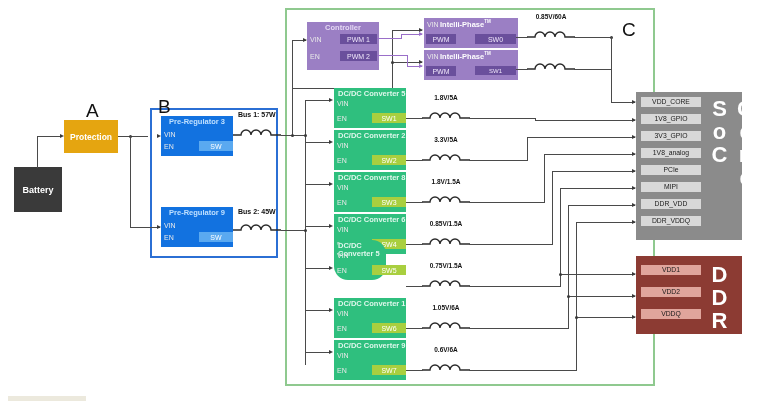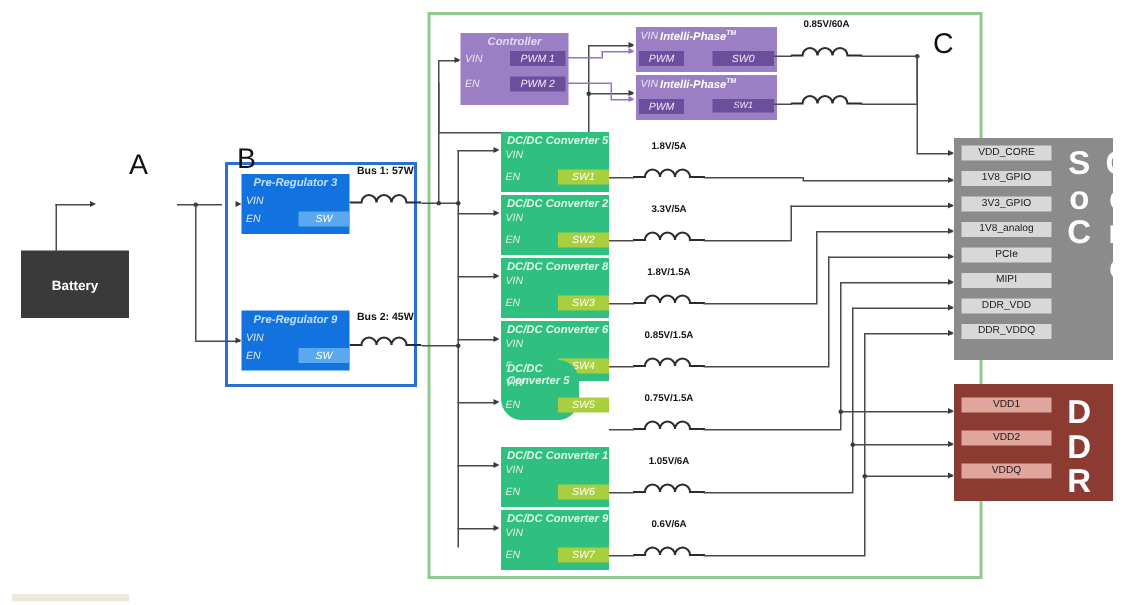--- a/index.html
+++ b/index.html
@@ -7,21 +7,21 @@
        font-family:"Liberation Sans","DejaVu Sans",sans-serif;}
   #stage{position:absolute;left:0;top:0;width:764px;height:403px;}
   .abs{position:absolute;box-sizing:border-box;}
 
   
   .frame-b{border:2px solid #2b6fd4;background:#ffffff;}
   .frame-c{border:2px solid #8fc98f;background:#ffffff;}
   .group-letter{font-size:19px;color:#111;font-weight:400;line-height:1;}
 
   
-  .blk{color:#fff;font-size:7.5px;line-height:1.1;font-style:italic;}
+  .blk{color:#fff;font-size:7.5px;line-height:1.1;}
   .blk-title{position:absolute;left:0;right:0;top:2px;text-align:center;
              font-weight:bold;font-size:7.5px;}
   .blk-title.lft{text-align:left;left:4px;}
   .pin{position:absolute;left:3px;font-size:7px;color:#e9e9e9;}
   .port{position:absolute;text-align:center;font-size:7px;color:#fff;
         line-height:1;padding:1.5px 0;}
 
   .battery{background:#3a3a3a;display:flex;align-items:center;justify-content:center;
            font-size:9px;color:#fff;font-weight:bold;}
   .protection{background:#e5a510;display:flex;align-items:center;justify-content:center;
@@ -74,22 +74,23 @@
 
 <div id="stage">
 
   <div class="abs frame-b" style="left:150px;top:108px;width:128px;height:150px;"></div>
   <div class="abs frame-c" style="left:285px;top:8px;width:370px;height:378px;"></div>
 
   <div class="abs group-letter" style="left:86px;top:101px;">A</div>
   <div class="abs group-letter" style="left:158px;top:97px;">B</div>
   <div class="abs group-letter" style="left:622px;top:20px;">C</div>
 
-  <div class="abs battery" style="left:14px;top:167px;width:72px;height:45px;">Battery</div>
-
+  <div class="abs battery" style="left:14px;top:167px;width:48px;height:45px;">Battery</div>
+
+  <div class="abs protection" style="left:64px;top:120px;width:54px;height:33px;">Protection</div>
 
   <div class="w wv abs" style="left:37px;top:136px;height:32px;"></div>
   <div class="w wh abs" style="left:37px;top:136px;width:23px;"></div>
   <div class="arrow" style="left:60px;top:133.5px;"></div>
 
   <div class="w wh abs" style="left:118px;top:136px;width:30px;"></div>
   <div class="node" style="left:129px;top:134.5px;"></div>
   <div class="w wv abs" style="left:130px;top:136px;height:91px;"></div>
   <div class="w wh abs" style="left:130px;top:227px;width:30px;"></div>
   <div class="arrow" style="left:157px;top:133.5px;"></div>

